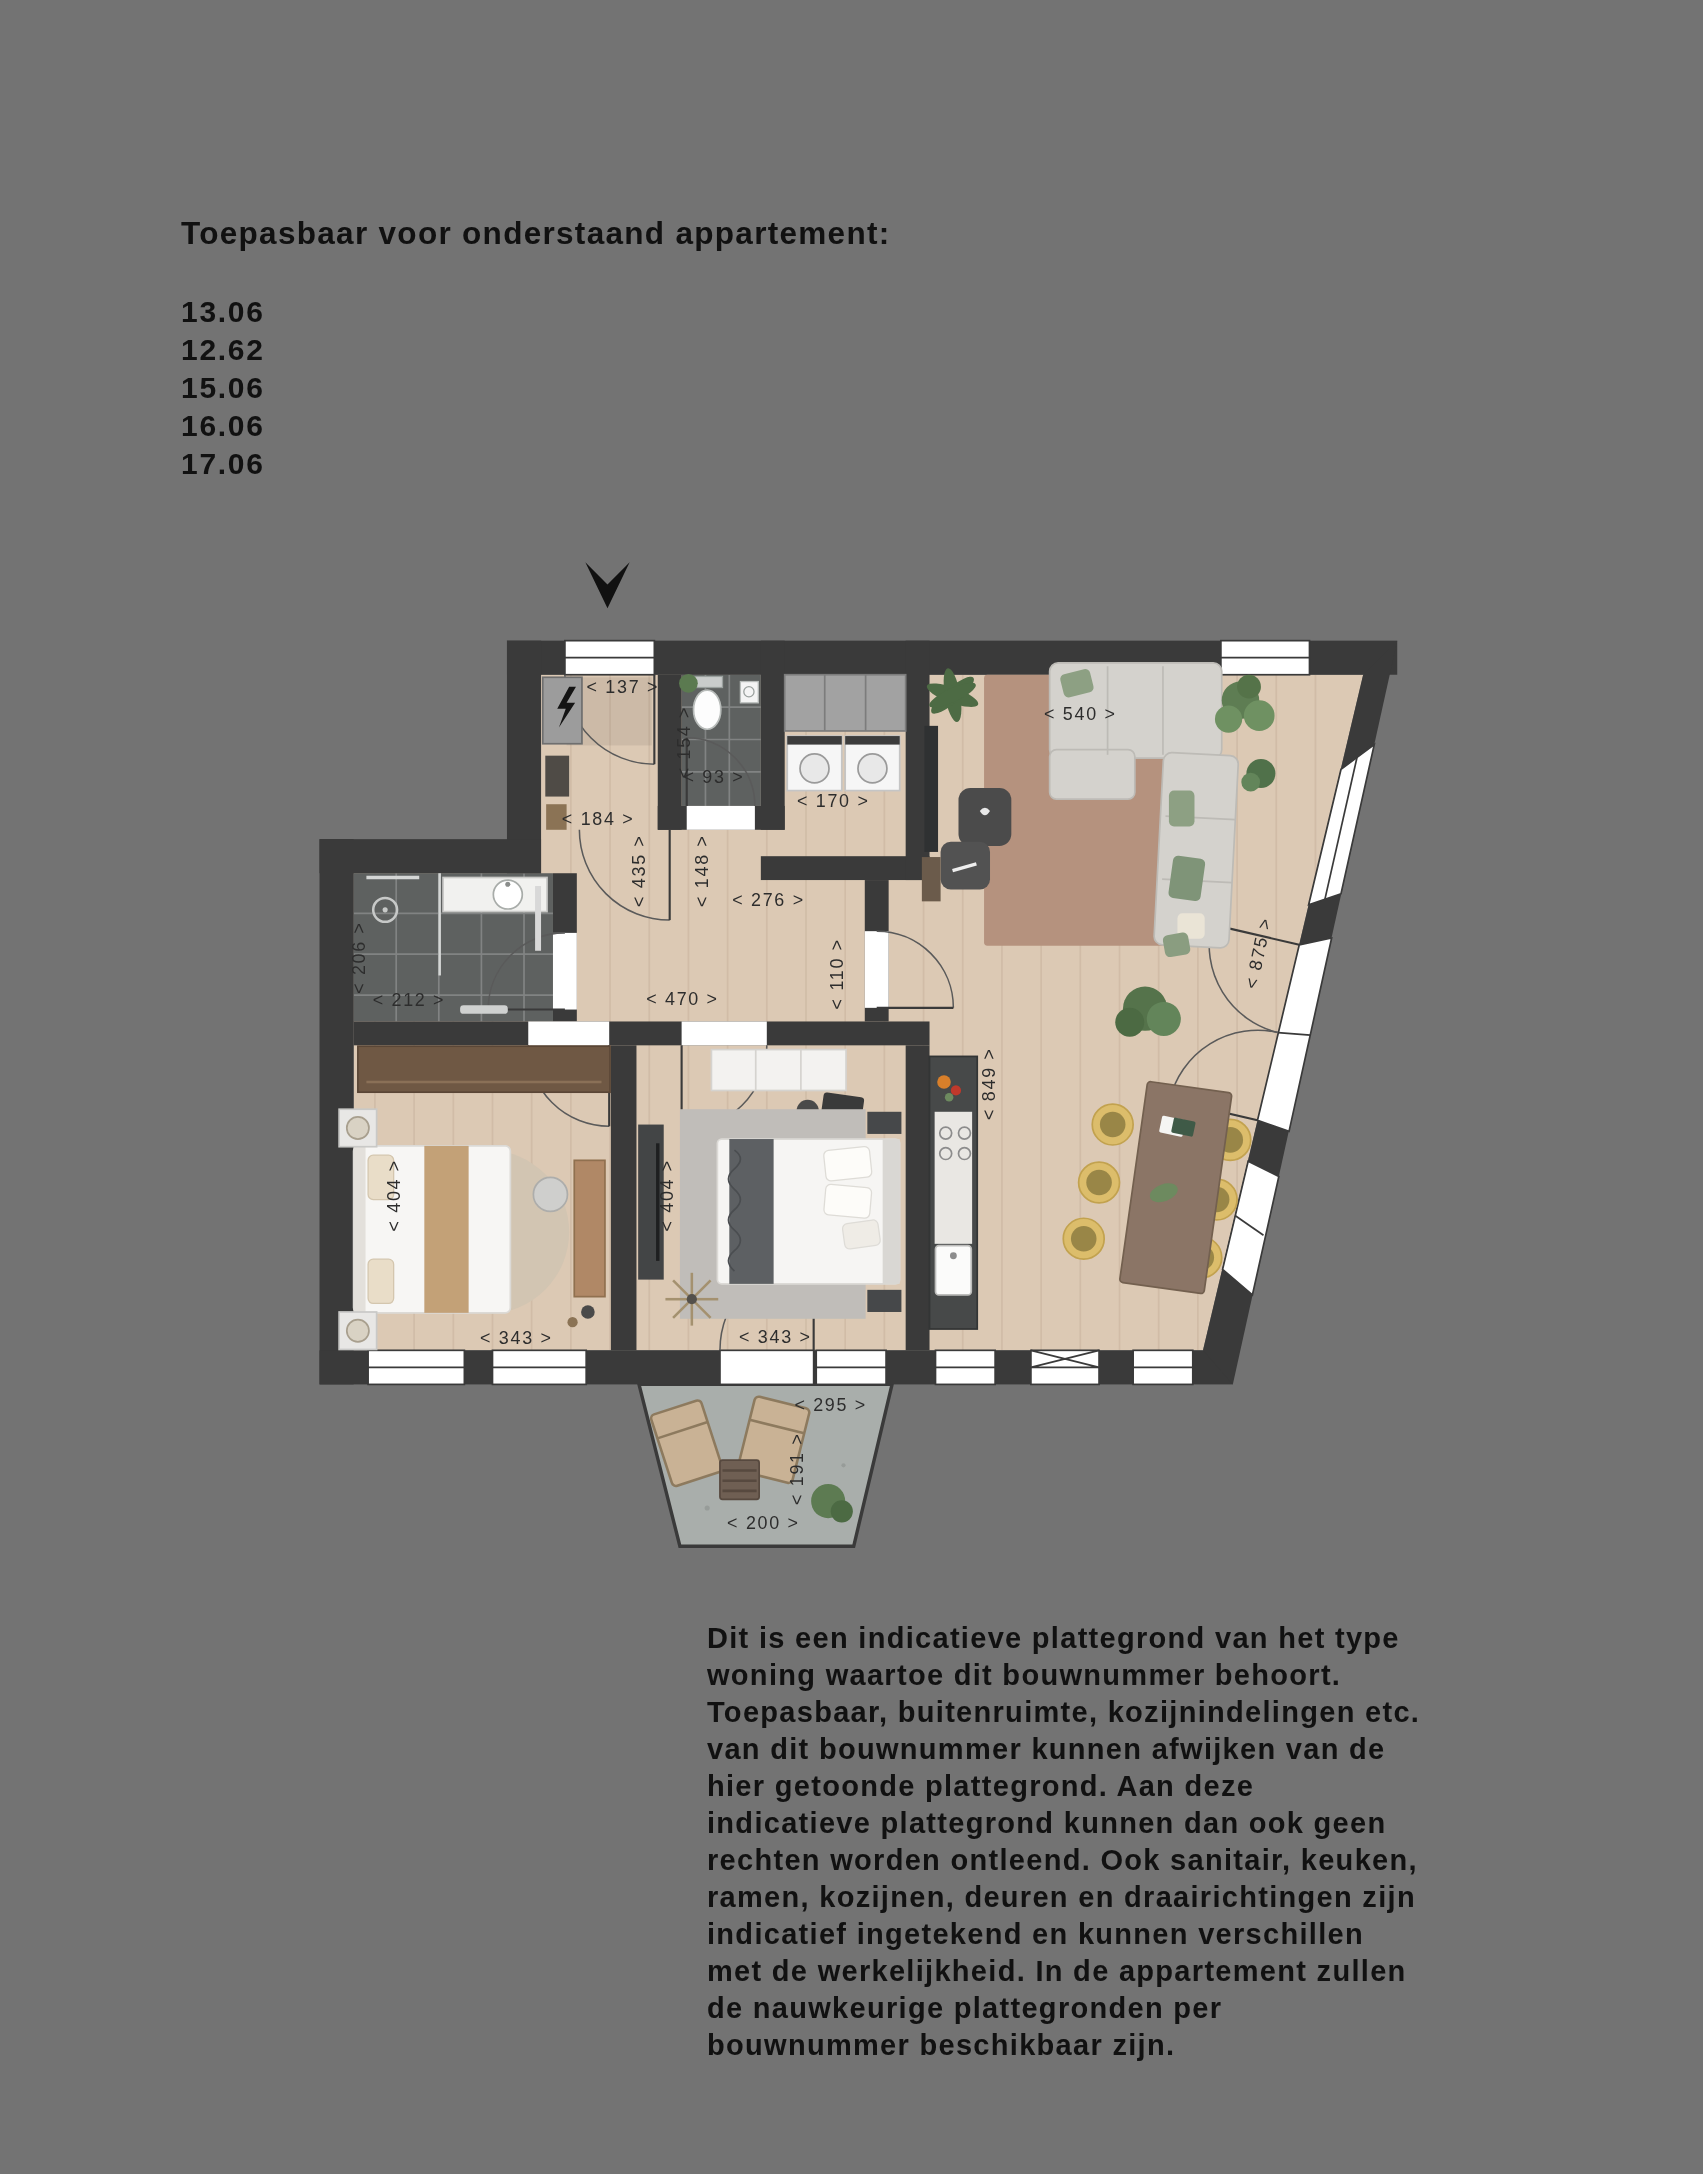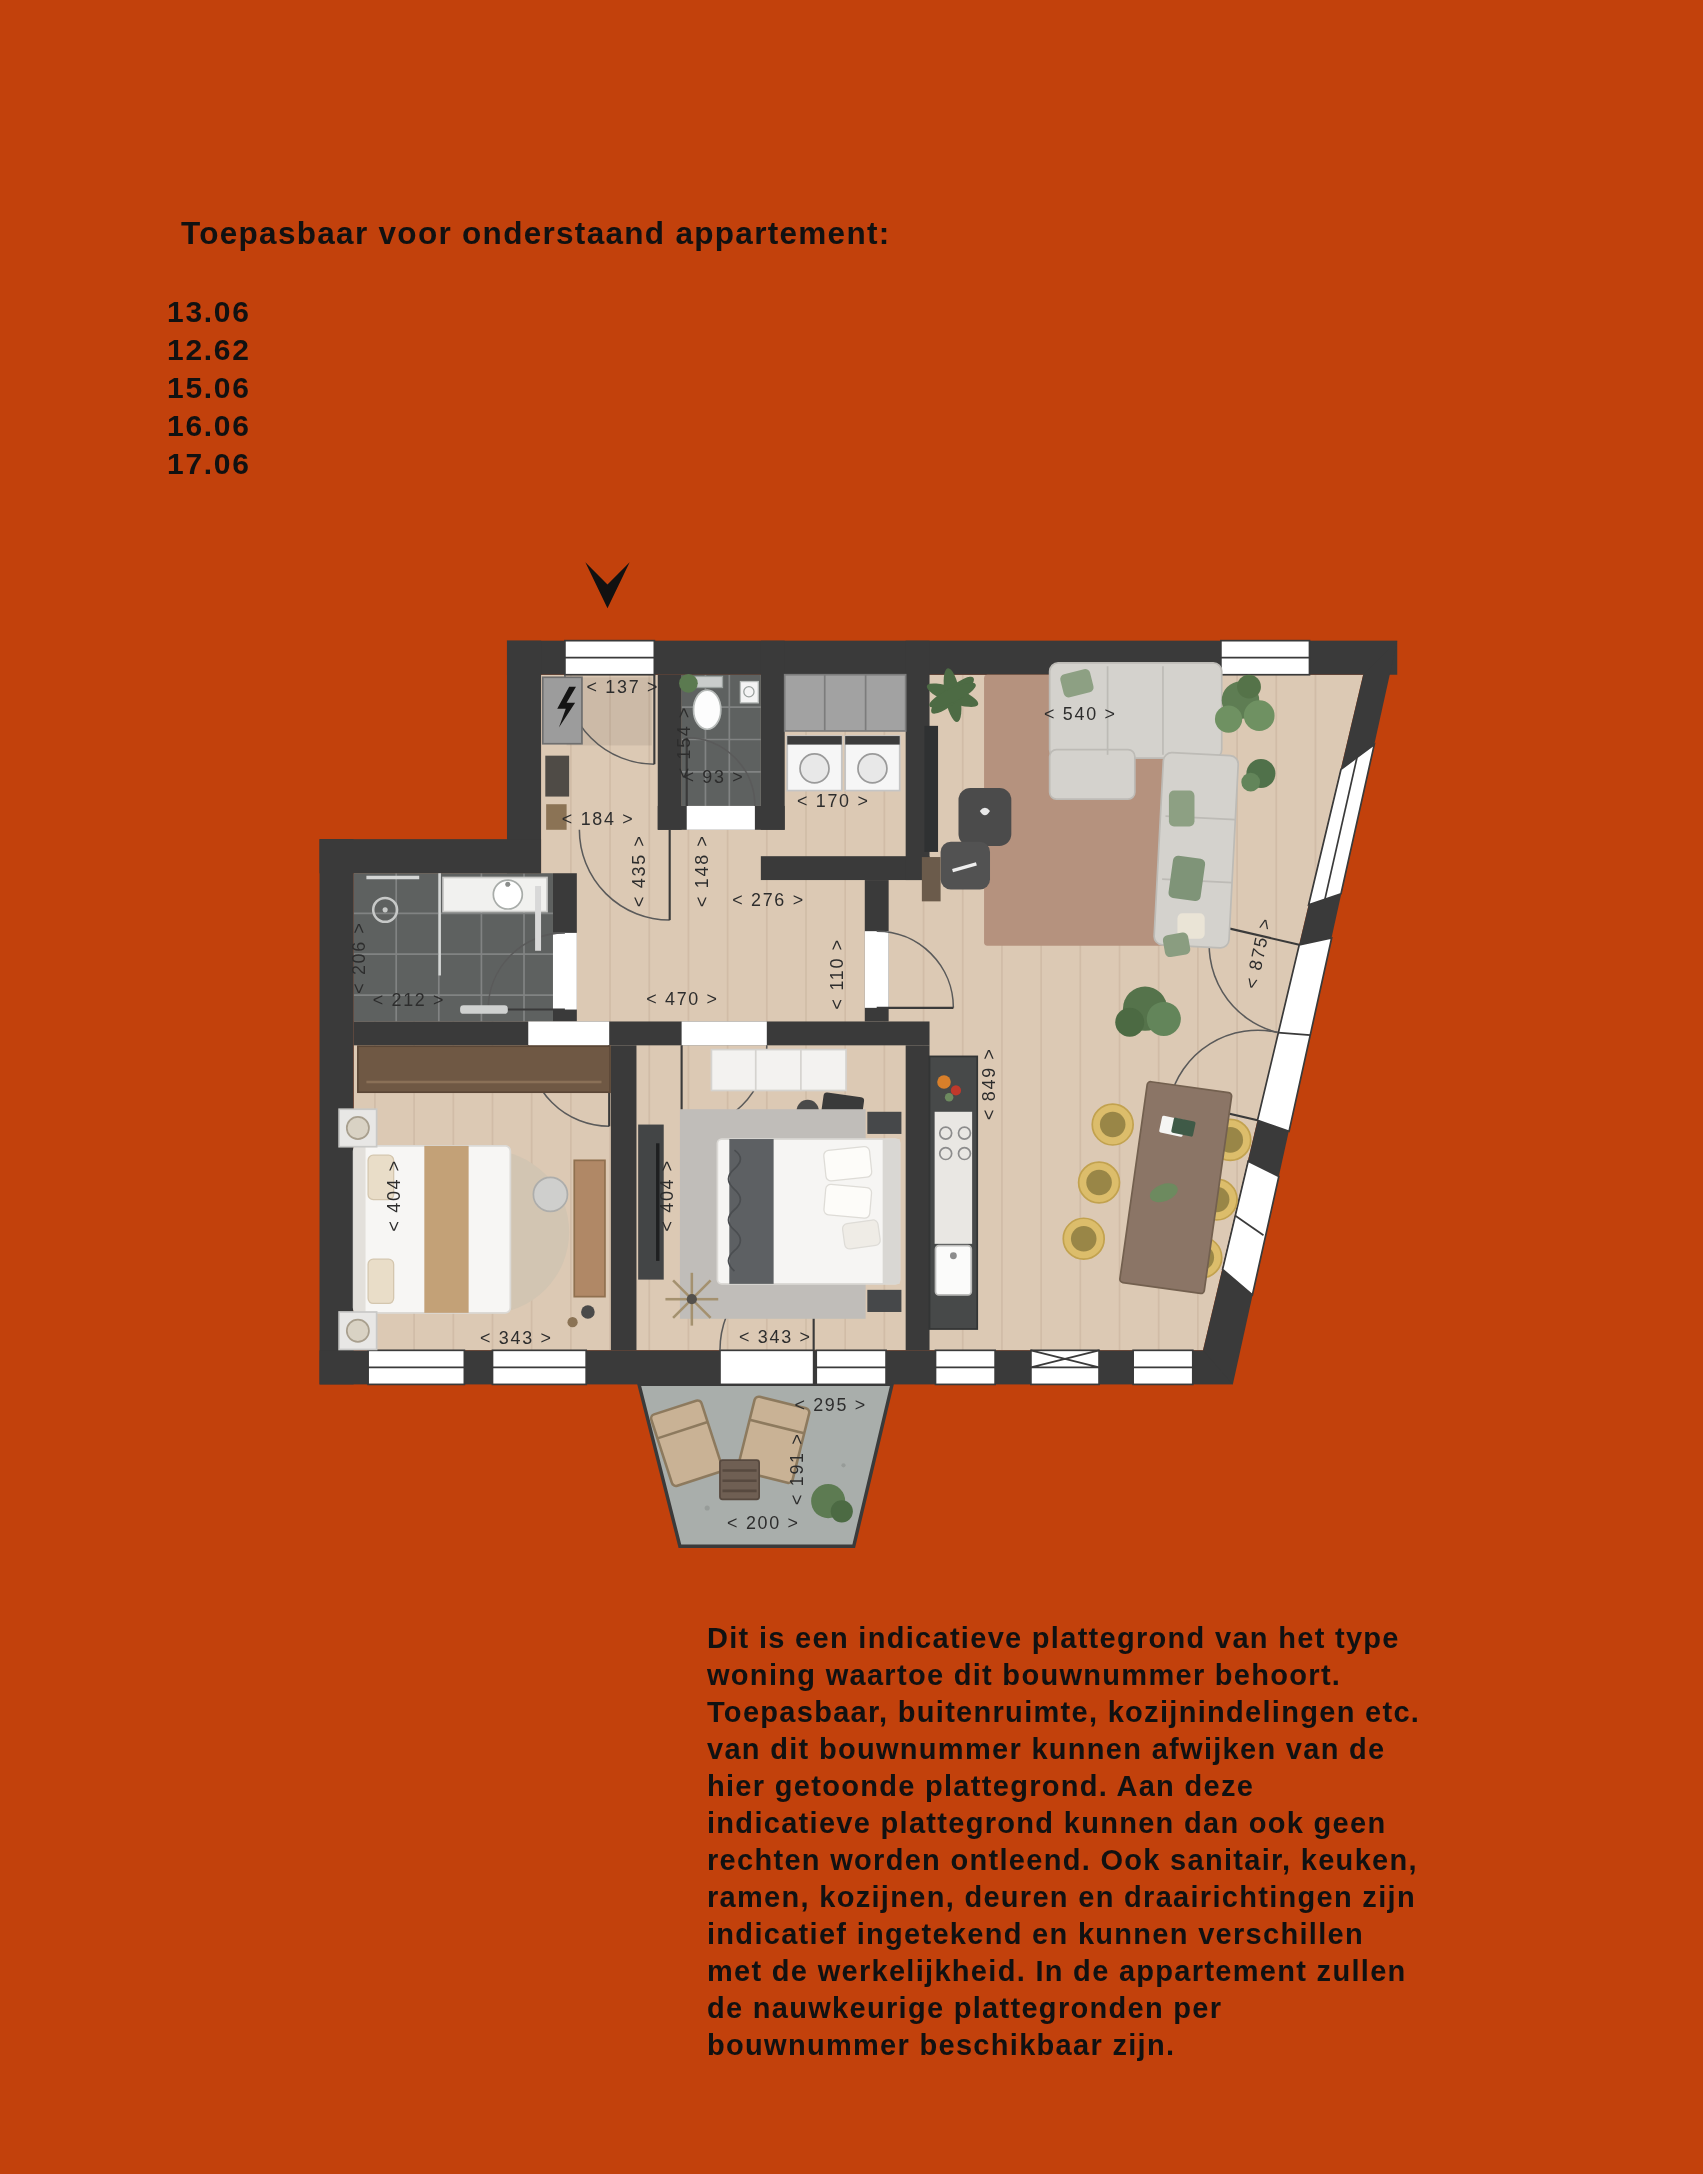--- a/index.html
+++ b/index.html
@@ -1,20 +1,20 @@
 <!DOCTYPE html>
 <html style="font-size:13.6px"><head>
 <meta charset="utf-8">
 <style>
   html,body{margin:0;padding:0;background:#fff;}
-  #canvas{position:relative;width:1704px;height:2175px;background:#c2410c;overflow:hidden;
+  #canvas{position:relative;width:1704px;height:2175px;background:#737373;overflow:hidden;
           font-family:"Liberation Sans",sans-serif;}
   .heading{position:absolute;left:181px;top:215px;font-size:31.5px;font-weight:700;
            letter-spacing:1.3px;color:#111;white-space:nowrap;}
-  .apt-list{position:absolute;left:167px;top:293px;font-size:30px;font-weight:600;
+  .apt-list{position:absolute;left:181px;top:293px;font-size:30px;font-weight:600;
             letter-spacing:1.7px;color:#111;line-height:38px;}
   .disclaimer{position:absolute;left:707px;top:1620px;font-size:29px;font-weight:700;
               letter-spacing:1.3px;color:#111;line-height:37px;white-space:nowrap;}
   svg{position:absolute;left:0;top:0;}
   .wall{fill:#3a3a3a;}
   .win{fill:#ffffff;stroke:#3a3a3a;stroke-width:2;}
   .wline{stroke:#3a3a3a;stroke-width:2;fill:none;}
   .arc{fill:none;stroke:#5a5a5a;stroke-width:1.8;}
   .leaf{stroke:#3a3a3a;stroke-width:2.5;}
   .dim{font-family:"Liberation Sans",sans-serif;font-size:21px;font-weight:400;

